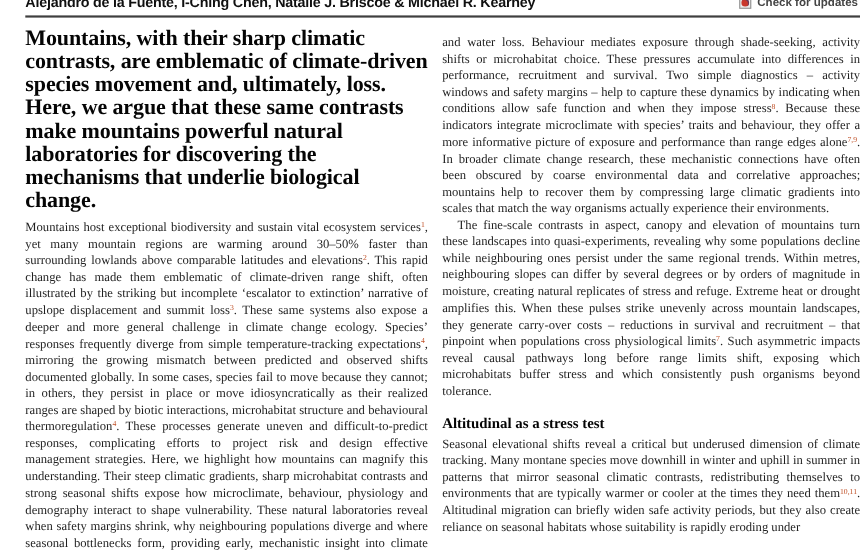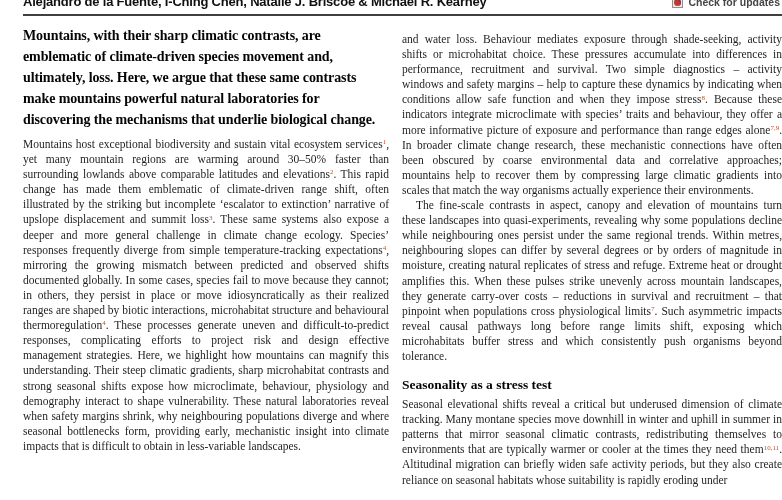--- a/index.html
+++ b/index.html
@@ -22,21 +22,21 @@
   .check-label{font-family:"Liberation Sans",sans-serif;font-weight:700;
                font-size:10.5px;color:#454545;white-space:nowrap;}
 
   .rule{position:absolute;top:14px;left:23px;right:0;height:2px;background:#3f3f3f;}
 
   .columns{position:absolute;top:16px;left:23px;display:flex;gap:13px;}
   .col-left{width:366px;}
   .col-right{width:380px;}
 
   .standfirst{margin:9px 0 7px 0;font-family:"Liberation Serif",serif;
-              font-weight:bold;font-size:14px;line-height:21px;color:#050505;
+              font-weight:bold;font-size:20px;line-height:21px;color:#050505;
               letter-spacing:-0.1px;}
 
   .body{margin:0;font-size:11.5px;line-height:15.1px;text-align:justify;color:#1f1f1f;}
   .col-left .body{margin-top:2px;}
   .col-right .body.first{margin-top:16px;}
   .body.indent{text-indent:14px;}
 
   sup.ref{font-size:7px;color:var(--reference-superscript,#bf4f26);
           line-height:0;position:relative;top:1px;vertical-align:super;}
 
@@ -63,18 +63,18 @@
   <div class="columns">
 
     <div class="col-left">
       <p class="standfirst">Mountains, with their sharp climatic contrasts, are emblematic of climate-driven species movement and, ultimately, loss. Here, we argue that these same contrasts make mountains powerful natural laboratories for discovering the mechanisms that underlie biological change.</p>
       <p class="body">Mountains host exceptional biodiversity and sustain vital ecosystem services<sup class="ref">1</sup>, yet many mountain regions are warming around 30–50% faster than surrounding lowlands above comparable latitudes and elevations<sup class="ref">2</sup>. This rapid change has made them emblematic of climate-driven range shift, often illustrated by the striking but incomplete ‘escalator to extinction’ narrative of upslope displacement and summit loss<sup class="ref">3</sup>. These same systems also expose a deeper and more general challenge in climate change ecology. Species’ responses frequently diverge from simple temperature-tracking expectations<sup class="ref">4</sup>, mirroring the growing mismatch between predicted and observed shifts documented globally. In some cases, species fail to move because they cannot; in others, they persist in place or move idiosyncratically as their realized ranges are shaped by biotic interactions, microhabitat structure and behavioural thermoregulation<sup class="ref">4</sup>. These processes generate uneven and difficult-to-predict responses, complicating efforts to project risk and design effective management strategies. Here, we highlight how mountains can magnify this understanding. Their steep climatic gradients, sharp microhabitat contrasts and strong seasonal shifts expose how microclimate, behaviour, physiology and demography interact to shape vulnerability. These natural laboratories reveal when safety margins shrink, why neighbouring populations diverge and where seasonal bottlenecks form, providing early, mechanistic insight into climate impacts that is difficult to obtain in less-variable landscapes.</p>
     </div>
 
     <div class="col-right">
       <p class="body first">and water loss. Behaviour mediates exposure through shade-seeking, activity shifts or microhabitat choice. These pressures accumulate into differences in performance, recruitment and survival. Two simple diagnostics – activity windows and safety margins – help to capture these dynamics by indicating when conditions allow safe function and when they impose stress<sup class="ref">8</sup>. Because these indicators integrate microclimate with species’ traits and behaviour, they offer a more informative picture of exposure and performance than range edges alone<sup class="ref">7,9</sup>. In broader climate change research, these mechanistic connections have often been obscured by coarse environmental data and correlative approaches; mountains help to recover them by compressing large climatic gradients into scales that match the way organisms actually experience their environments.</p>
       <p class="body indent">The fine-scale contrasts in aspect, canopy and elevation of mountains turn these landscapes into quasi-experiments, revealing why some populations decline while neighbouring ones persist under the same regional trends. Within metres, neighbouring slopes can differ by several degrees or by orders of magnitude in moisture, creating natural replicates of stress and refuge. Extreme heat or drought amplifies this. When these pulses strike unevenly across mountain landscapes, they generate carry-over costs – reductions in survival and recruitment – that pinpoint when populations cross physiological limits<sup class="ref">7</sup>. Such asymmetric impacts reveal causal pathways long before range limits shift, exposing which microhabitats buffer stress and which consistently push organisms beyond tolerance.</p>
-      <h2 class="section-heading">Seasonality as a stress test</h2>
+      <h2 class="section-heading">Altitudinal as a stress test</h2>
       <p class="body">Seasonal elevational shifts reveal a critical but underused dimension of climate tracking. Many montane species move downhill in winter and uphill in summer in patterns that mirror seasonal climatic contrasts, redistributing themselves to environments that are typically warmer or cooler at the times they need them<sup class="ref">10,11</sup>. Altitudinal migration can briefly widen safe activity periods, but they also create reliance on seasonal habitats whose suitability is rapidly eroding under</p>
     </div>
 
   </div>
 </div>
 
 </body></html>

